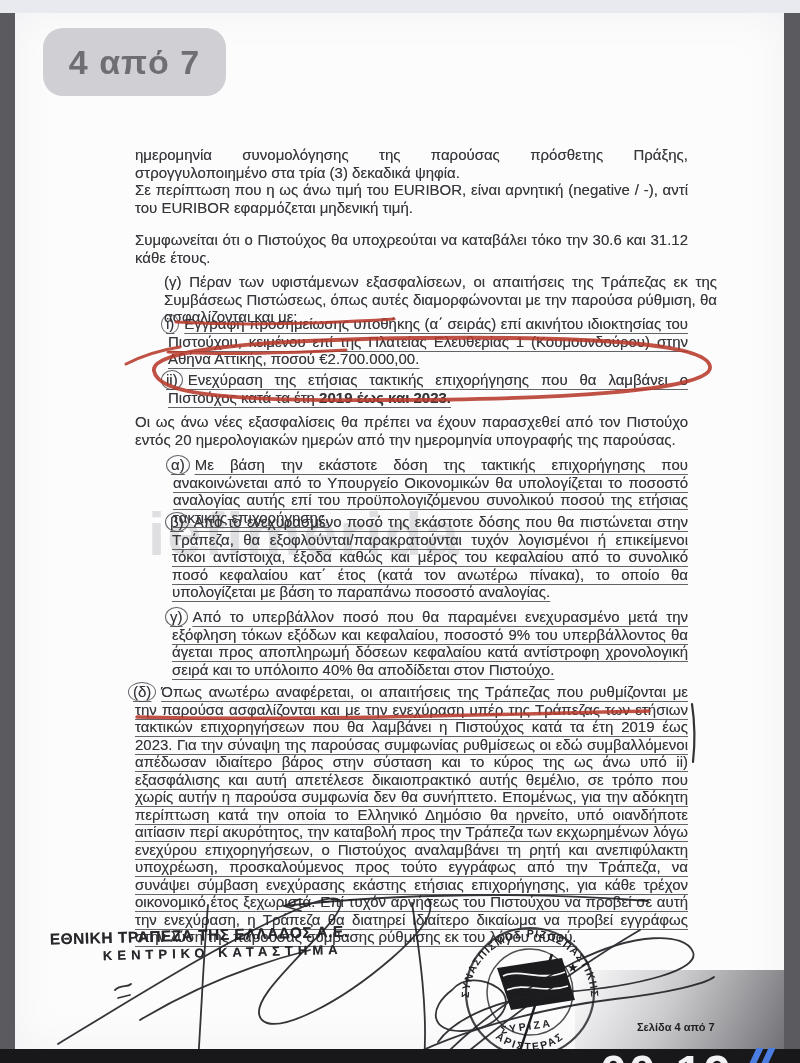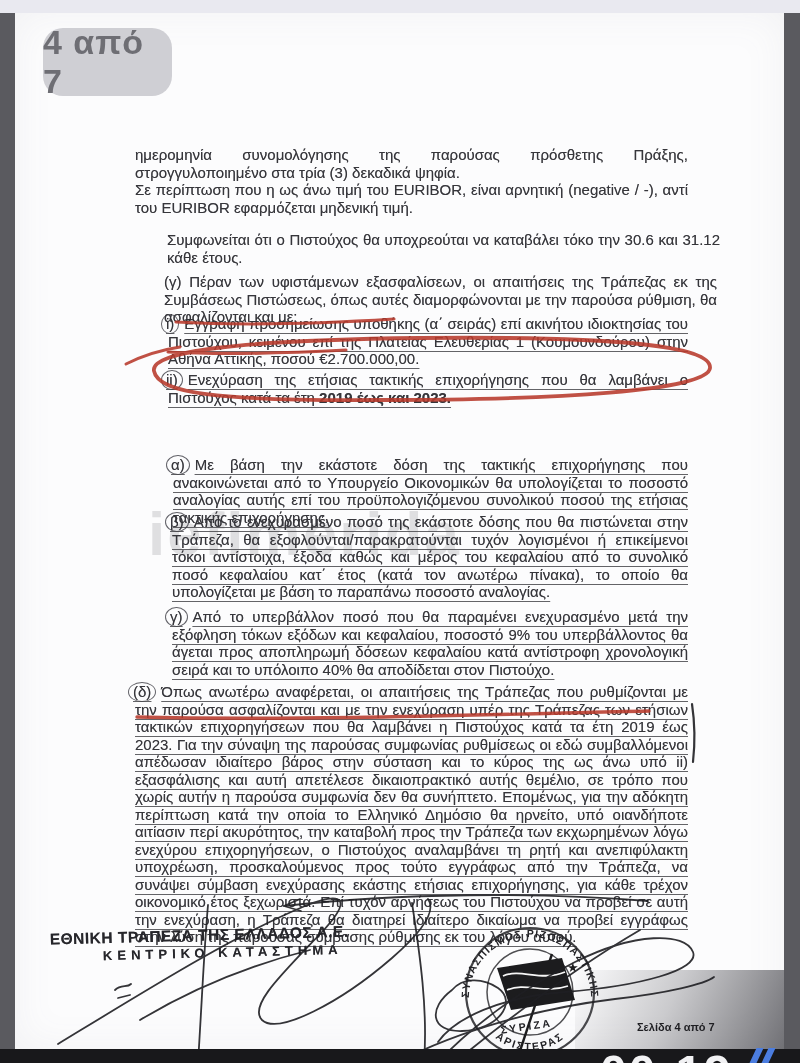--- a/index.html
+++ b/index.html
@@ -1,35 +1,35 @@
 <!DOCTYPE html>
 <html><head>
 <meta charset="utf-8">
 <style>
   html,body{margin:0;padding:0;background:#2b2b2e;}
   .stage{position:relative;width:800px;height:1063px;overflow:hidden;background:#5a5a5f;
          font-family:"Liberation Sans","DejaVu Sans",sans-serif;}
   .top-strip{position:absolute;left:0;top:0;width:800px;height:13px;background:#e9e9f0;z-index:3;}
   .page{position:absolute;left:15px;top:12px;width:769px;height:1038px;background:#fcfcfd;z-index:1;
         box-shadow:inset 0 0 40px rgba(120,120,125,.08);}
-  .badge{position:absolute;left:43px;top:28px;width:129px;height:68px;background:#cfcfd4;
+  .badge{position:absolute;left:43px;top:28px;width:183px;height:68px;background:#cfcfd4;
          border-radius:20px;display:flex;align-items:center;justify-content:center;
          font-size:34px;font-weight:bold;color:#6e6e74;letter-spacing:1px;z-index:6;}
   .watermark{position:absolute;left:148px;top:498px;font-size:62px;font-weight:bold;
              color:#7d7d82;opacity:.22;letter-spacing:2px;z-index:2;white-space:nowrap;}
   .doc{position:absolute;font-size:15px;line-height:17.5px;color:#36363b;text-align:justify;
        z-index:3;text-shadow:0 0 .5px rgba(54,54,60,.55);}
   .ul{text-decoration:underline;text-decoration-color:rgba(75,75,80,.65);
       text-decoration-thickness:1.1px;text-underline-offset:3.5px;text-decoration-skip-ink:none;}
   .mk{margin-right:5px;}
   .circ{border:1.6px solid rgba(60,60,68,.8);border-radius:50%;padding:0 4px 1px;margin-left:-7px;}
   .b{font-weight:bold;}
   #p1{left:135px;top:131px;width:553px;}
   #p2{left:135px;top:173px;width:553px;margin-top:8px;}
-  #p3{left:135px;top:216px;width:553px;margin-left:32px;}
+  #p3{left:135px;top:216px;width:553px;}
   #p4{left:135px;top:258px;width:553px;margin-left:29px;}
   #iti{left:168px;top:300px;width:520px;}
   #itii{left:168px;top:356px;width:520px;}
   #p5{left:135px;top:398px;width:553px;}
   #ita{left:173px;top:441px;width:515px;}
   #itb{left:172px;top:498px;width:516px;}
   #itc{left:172px;top:593px;width:516px;}
   #pd{left:135px;top:668px;width:553px;}
   .overlay{position:absolute;left:0;top:0;width:800px;height:1063px;pointer-events:none;}
   #redsvg{z-index:5;}
@@ -67,20 +67,21 @@
   <p class="doc" id="p4">(γ) Πέραν των υφιστάμενων εξασφαλίσεων, οι απαιτήσεις της Τράπεζας εκ της Συμβάσεως Πιστώσεως, όπως αυτές διαμορφώνονται με την παρούσα ρύθμιση, θα ασφαλίζονται και με:</p>
 
   <p class="doc ul" id="iti">
     <span class="mk circ">i)</span><span>Εγγραφή προσημείωσης υποθήκης (α΄ σειράς) επί ακινήτου ιδιοκτησίας του Πιστούχου, κειμένου επί της Πλατείας Ελευθερίας 1 (Κουμουνδούρου) στην Αθήνα Αττικής, ποσού €2.700.000,00.</span>
   </p>
 
   <p class="doc ul" id="itii">
     <span class="mk circ">ii)</span><span>Ενεχύραση της ετήσιας τακτικής επιχορήγησης που θα λαμβάνει ο Πιστούχος κατά τα έτη </span><span class="b">2019 έως και 2023.</span>
   </p>
 
+  <p class="doc" id="p5">Οι ως άνω νέες εξασφαλίσεις θα πρέπει να έχουν παρασχεθεί από τον Πιστούχο εντός 20 ημερολογιακών ημερών από την ημερομηνία υπογραφής της παρούσας.</p>
 
   <p class="doc ul" id="ita">
     <span class="mk circ">α)</span><span>Με βάση την εκάστοτε δόση της τακτικής επιχορήγησης που ανακοινώνεται από το Υπουργείο Οικονομικών θα υπολογίζεται το ποσοστό αναλογίας αυτής επί του προϋπολογιζόμενου συνολικού ποσού της ετήσιας τακτικής επιχορήγησης.</span>
   </p>
 
   <p class="doc ul" id="itb">
     <span class="mk circ">β)</span><span>Από το ενεχυρασμένο ποσό της εκάστοτε δόσης που θα πιστώνεται στην Τράπεζα, θα εξοφλούνται/παρακρατούνται τυχόν λογισμένοι ή επικείμενοι τόκοι αντίστοιχα, έξοδα καθώς και μέρος του κεφαλαίου από το συνολικό ποσό κεφαλαίου κατ΄ έτος (κατά τον ανωτέρω πίνακα), το οποίο θα υπολογίζεται με βάση το παραπάνω ποσοστό αναλογίας.</span>
   </p>
 
   <p class="doc ul" id="itc">

